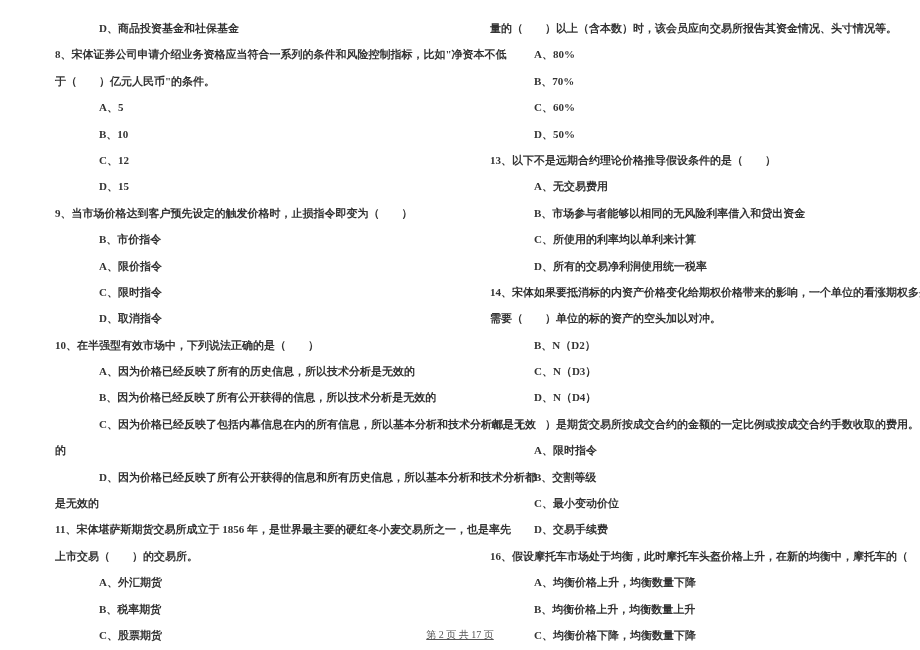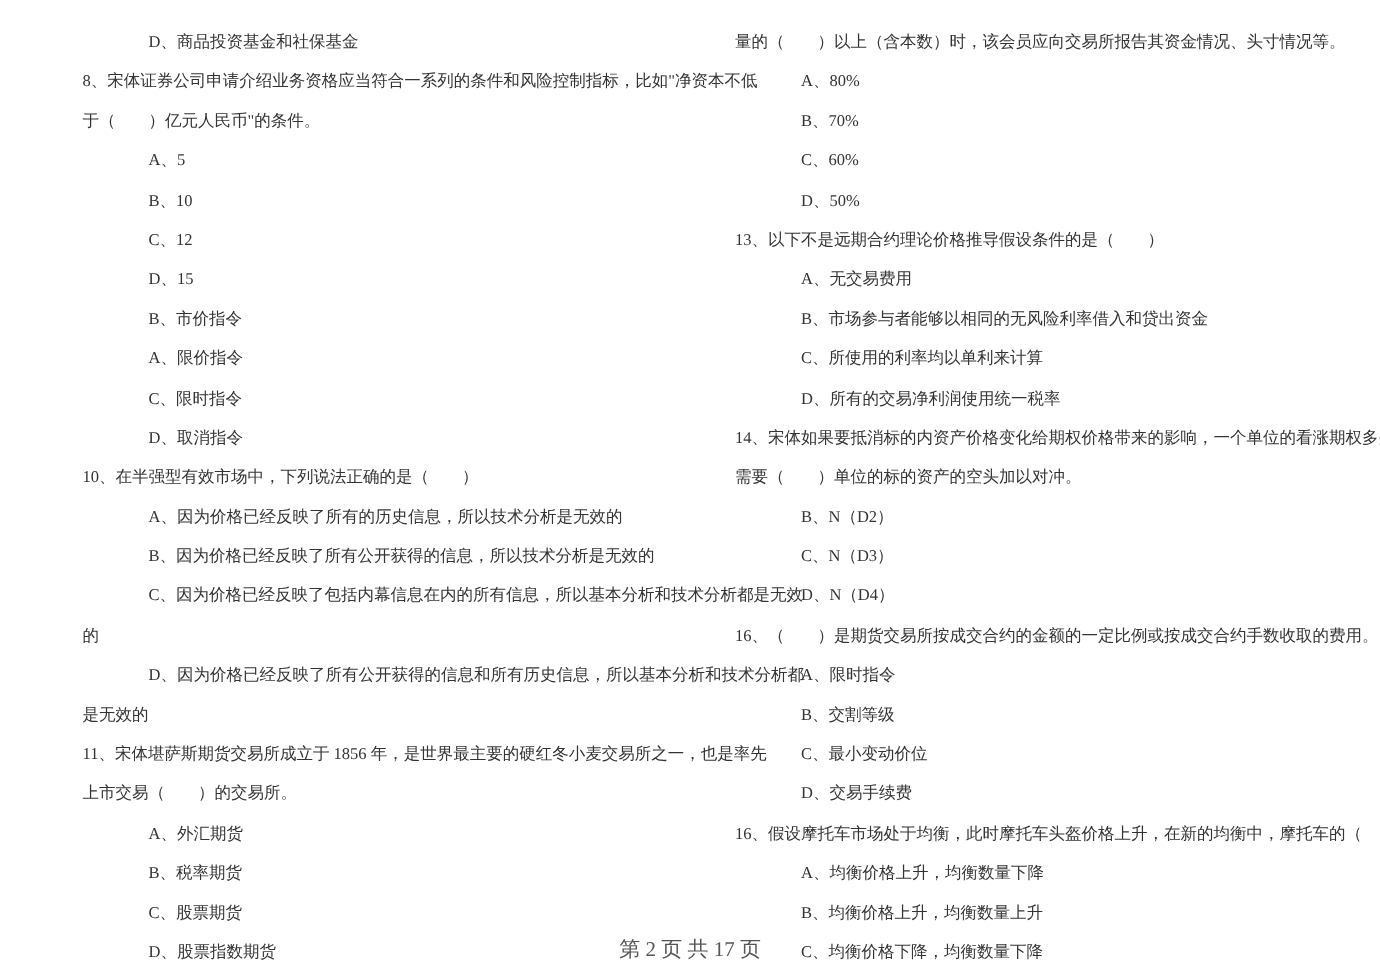--- a/index.html
+++ b/index.html
@@ -19,20 +19,21 @@
     }
     .page-content {
       display: flex;
       width: 100%;
       height: 620px;
       padding: 15px 0;
     }
     .column {
       width: 50%;
       padding: 0 55px;
+      font-weight: bold;
     }
     .col-left {
       padding-left: 55px;
       padding-right: 30px;
     }
     .col-right {
       padding-left: 30px;
       padding-right: 40px;
     }
     .line {
@@ -43,36 +44,38 @@
       text-indent: 4em;
     }
     .no-indent {
       text-indent: 0;
     }
     .footer {
       position: absolute;
       bottom: 8px;
       width: 100%;
       text-align: center;
-      font-size: 14px;
+      font-size: 10px;
       color: #555;
+      text-decoration: underline;
     }
   </style>
 </head>
 <body>
 
 <div class="page-content">
   <div class="column col-left">
     <div class="line indent-2">D、商品投资基金和社保基金</div>
     <div class="line no-indent">8、宋体证券公司申请介绍业务资格应当符合一系列的条件和风险控制指标，比如"净资本不低</div>
     <div class="line no-indent">于（　　）亿元人民币"的条件。</div>
     <div class="line indent-2">A、5</div>
     <div class="line indent-2">B、10</div>
     <div class="line indent-2">C、12</div>
     <div class="line indent-2">D、15</div>
+    <div class="line no-indent">9、当市场价格达到客户预先设定的触发价格时，止损指令即变为（　　）</div>
     <div class="line indent-2">B、市价指令</div>
     <div class="line indent-2">A、限价指令</div>
     <div class="line indent-2">C、限时指令</div>
     <div class="line indent-2">D、取消指令</div>
     <div class="line no-indent">10、在半强型有效市场中，下列说法正确的是（　　）</div>
     <div class="line indent-2">A、因为价格已经反映了所有的历史信息，所以技术分析是无效的</div>
     <div class="line indent-2">B、因为价格已经反映了所有公开获得的信息，所以技术分析是无效的</div>
     <div class="line indent-2">C、因为价格已经反映了包括内幕信息在内的所有信息，所以基本分析和技术分析都是无效</div>
     <div class="line no-indent">的</div>
     <div class="line indent-2">D、因为价格已经反映了所有公开获得的信息和所有历史信息，所以基本分析和技术分析都</div>

